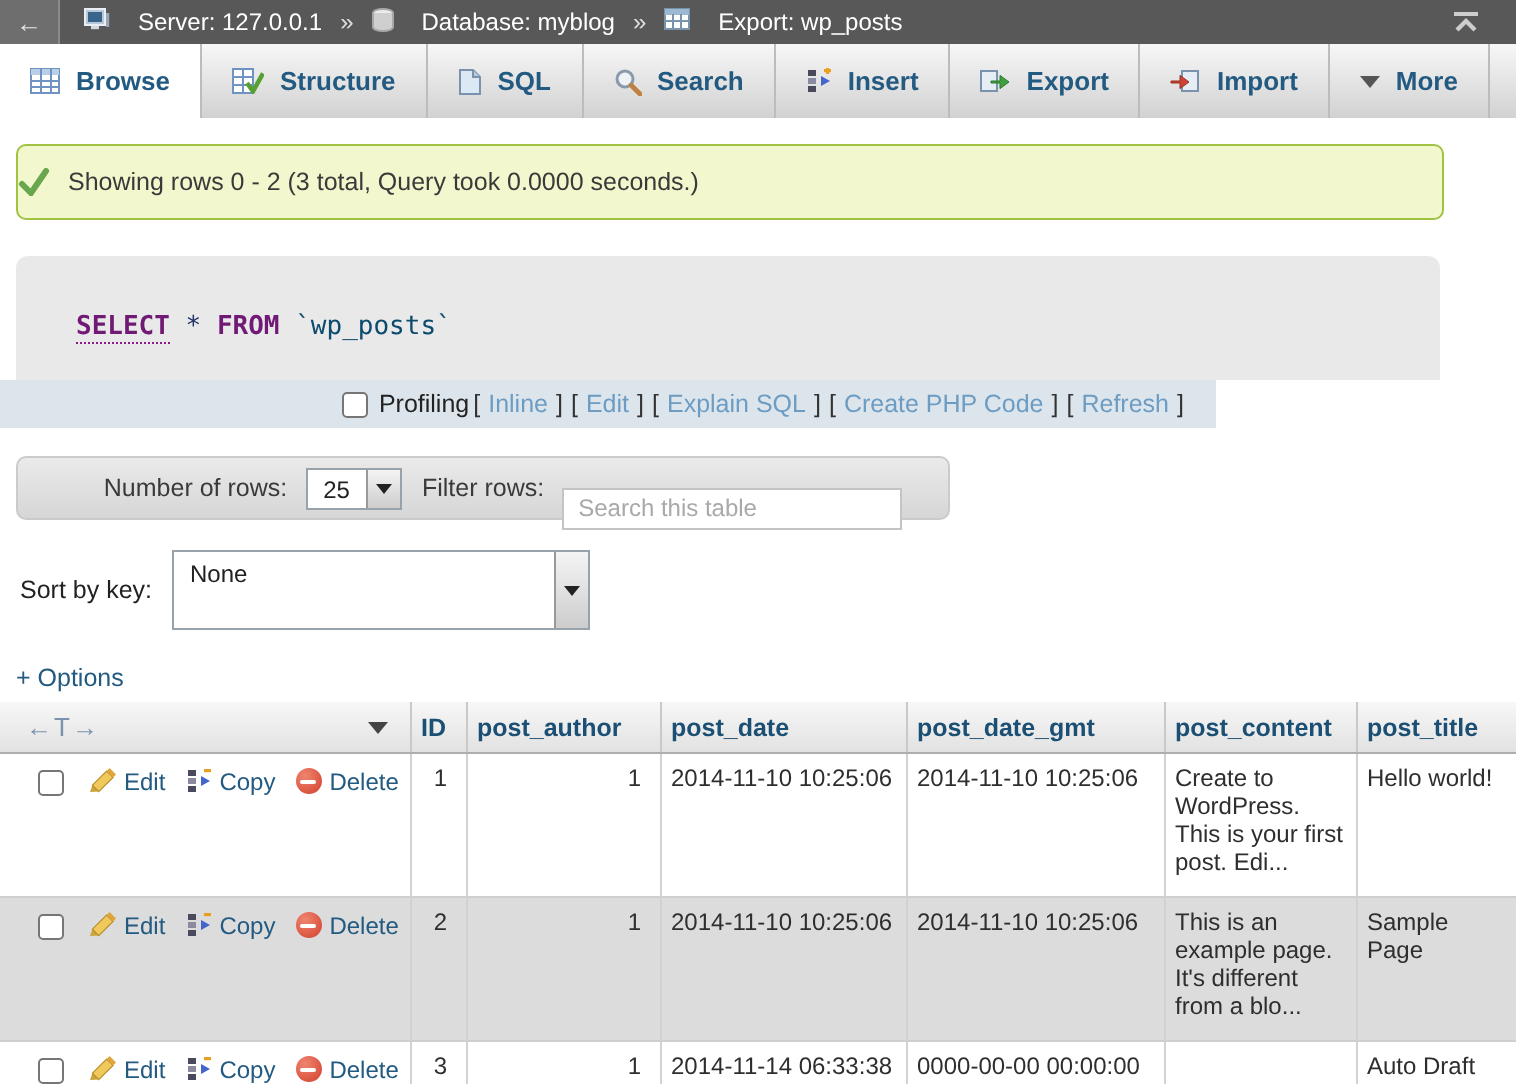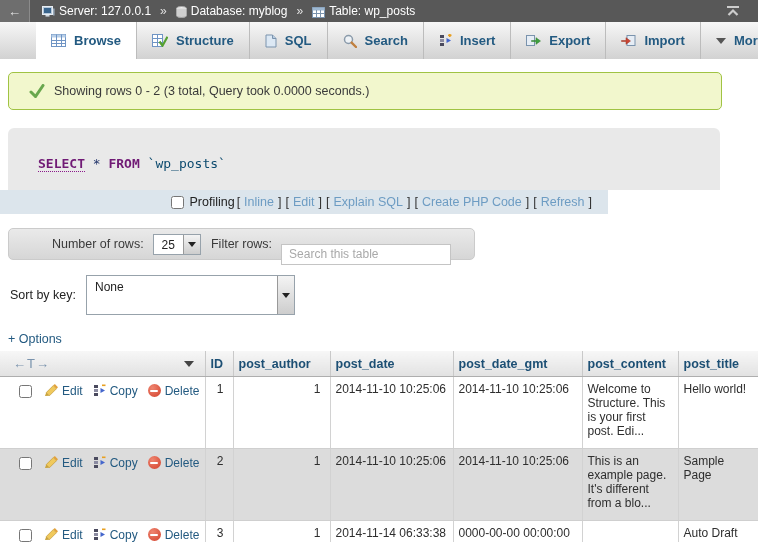--- a/index.html
+++ b/index.html
@@ -14,45 +14,45 @@
   .topbar {
     height:22px; background:#585858; color:#fff;
     display:flex; align-items:center; position:relative;
   }
   .back-btn {
     width:30px; height:22px; background:#6e6e6e; border-right:1px solid #8b8b8b;
     color:#e4e4e4; display:flex; align-items:center; justify-content:center;
     font-size:13px; cursor:pointer;
   }
   .crumb { display:flex; align-items:center; margin-left:12px; gap:6px; }
-  .crumb .seg { display:flex; align-items:flex-end; gap:4px; cursor:pointer; }
+  .crumb .seg { display:flex; align-items:flex-start; gap:14px; cursor:pointer; }
   .crumb-sep { color:#e0e0e0; margin:0 3px; }
   .collapse-btn { position:absolute; right:18px; top:5px; cursor:pointer; }
 
   
   .tabbar {
     height:37px; background:linear-gradient(#f7f7f7,#d2d2d2);
     display:flex; align-items:stretch;
   }
   .tab {
     display:flex; align-items:center; gap:8px; padding:0 15px;
     border-right:1px solid #bcbcbc; font-weight:bold; font-size:13px;
     color:#235a81; cursor:pointer; white-space:nowrap;
   }
-  .tab.active { background:#ffffff;margin-left:36px; }
+  .tab.active { background:#ffffff; }
   .chev-down {
     width:0; height:0; border-left:5px solid transparent;
     border-right:5px solid transparent; border-top:6px solid #555;
   }
 
   
   .msgbox {
     margin:13px 0 0 8px; width:714px; height:38px;
     background:#f2f7cd; border:1px solid #a0c343; border-radius:5px;
-    display:flex; align-items:center; gap:9px; padding-left:20px;
+    display:flex; align-items:center; gap:9px; padding-left:0;
     font-size:12.5px; color:#3a3a3a;
   }
 
   
   .querybox {
     margin:18px 0 0 8px; width:712px; height:62px;
     background:#e9e9e9; border-radius:6px 6px 0 0;
     padding:28px 0 0 30px;
     font-family:"DejaVu Sans Mono", monospace; font-size:13px; color:#23356b;
   }
@@ -165,21 +165,21 @@
     <span class="seg">
       <span>
         <svg width="13" height="11" viewBox="0 0 13 11">
             <rect x="0.5" y="0.5" width="12" height="10" fill="#fff" stroke="#7a93ad"></rect>
             <rect x="0.5" y="0.5" width="12" height="3" fill="#9db8d2"></rect>
             <line x1="4.5" y1="3" x2="4.5" y2="10.5" stroke="#7a93ad"></line>
             <line x1="8.5" y1="3" x2="8.5" y2="10.5" stroke="#7a93ad"></line>
             <line x1="0.5" y1="6.5" x2="12.5" y2="6.5" stroke="#7a93ad"></line>
           </svg>
       </span>
-      <span>Table: wp_posts</span>
+      <span>Export: wp_posts</span>
     </span>
   </div>
   <div class="collapse-btn">
     <svg width="14" height="12" viewBox="0 0 14 12">
         <rect x="1" y="1" width="12" height="2" fill="#cdcdcd"></rect>
         <path d="M2.5 10 L7 5.5 L11.5 10" stroke="#cdcdcd" stroke-width="2.2" fill="none"></path>
       </svg>
   </div>
 </div>
 
@@ -380,21 +380,21 @@
         <span class="alink">
           <span class="del-icon"></span>
           <span>Delete</span>
         </span>
       </span>
     </td>
     <td class="num">1</td>
     <td class="num">1</td>
     <td class="dt">2014-11-10 10:25:06</td>
     <td class="dt">2014-11-10 10:25:06</td>
-    <td>Welcome to Structure. This is your first post. Edi...</td>
+    <td>Create to WordPress. This is your first post. Edi...</td>
     <td>Hello world!</td>
   </tr>
 
   <tr class="datarow r-even">
     <td>
       <span class="actions">
         <input type="checkbox" style="">
         <span class="alink">
           <span>
             <svg width="14" height="13" viewBox="0 0 14 13">

